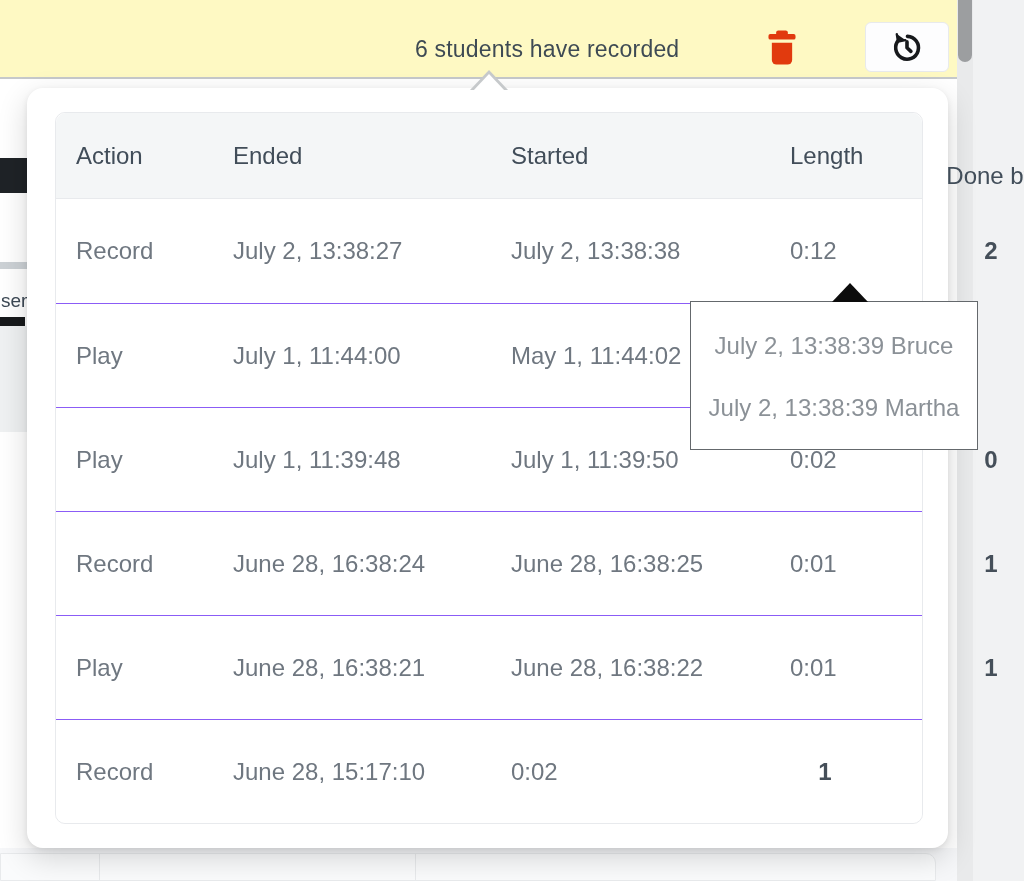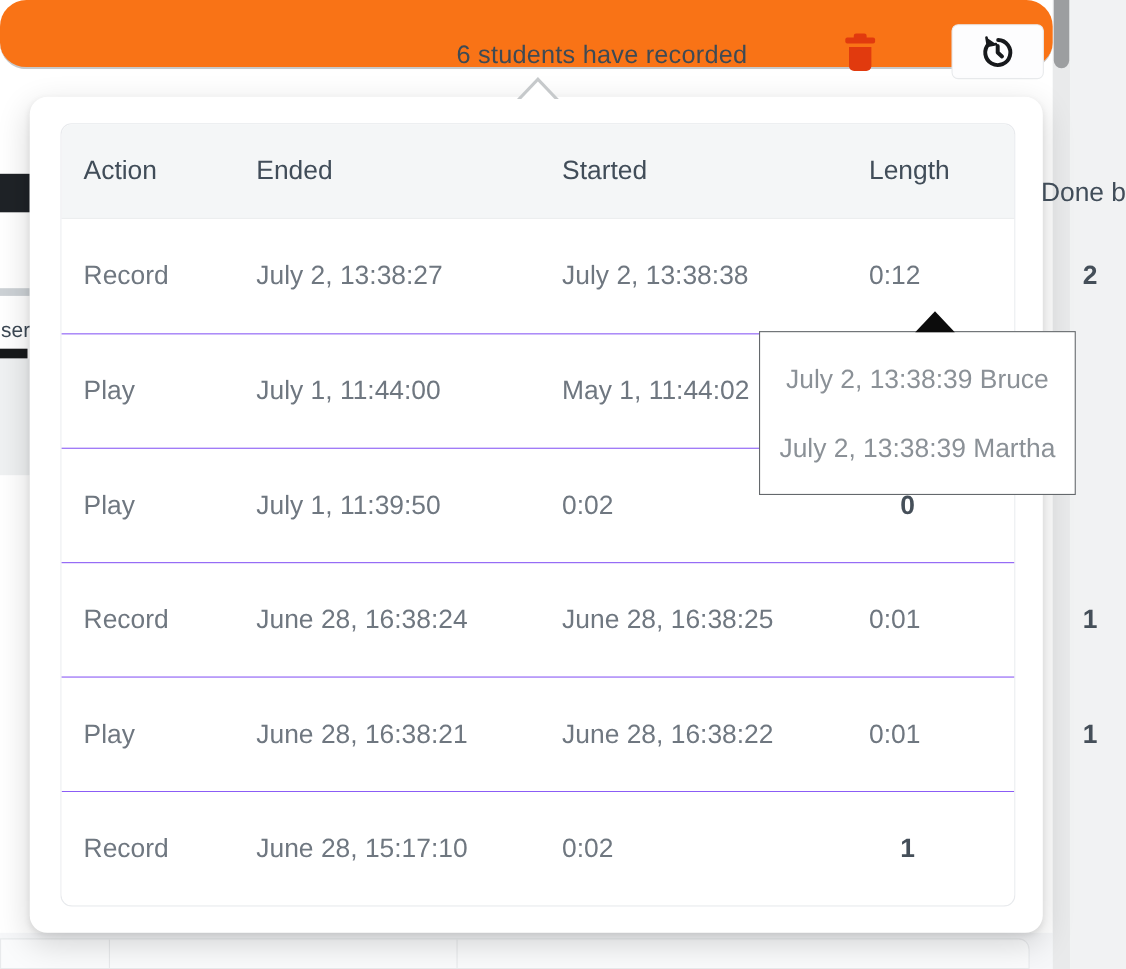--- a/index.html
+++ b/index.html
@@ -1,22 +1,22 @@
 <!DOCTYPE html>
 <html><head>
 <meta charset="utf-8">
 <style>
   * { margin:0; padding:0; box-sizing:border-box; }
   html,body { width:1024px; height:881px; overflow:hidden; background:#ffffff;
     font-family:"Liberation Sans", sans-serif; }
   .stage { position:relative; width:1024px; height:881px; }
 
   
-  .topbar { position:absolute; left:0; top:0; width:957px; height:63px;
-    background:#f97316; border-bottom:2px solid #c6c9cb; z-index:1;border-radius:24px; }
+  .topbar { position:absolute; left:0; top:0; width:957px; height:79px;
+    background:#fef9c3; border-bottom:2px solid #c6c9cb; z-index:1; }
   .topbar-title { position:absolute; left:415px; top:36px; font-size:23px;
     color:#3e4a54; letter-spacing:.2px; }
   .trash-btn { position:absolute; left:763px; top:26px; width:40px; height:42px;
     border:none; background:transparent; cursor:pointer; }
   .history-btn { position:absolute; left:865px; top:22px; width:84px; height:50px;
     background:#fdfdfe; border:1px solid #e8eaec; border-radius:6px; cursor:pointer;
     display:flex; align-items:center; justify-content:center; }
 
   
   .scroll-gutter { position:absolute; left:973px; top:0; width:51px; height:881px;
@@ -147,20 +147,21 @@
       <div class="t-row">
         <div class="cell">Play</div>
         <div class="cell">July 1, 11:44:00</div>
         <div class="cell">May 1, 11:44:02</div>
         <div class="cell">0:02</div>
         <div class="cell cell-doneby"></div>
       </div>
 
       <div class="t-row">
         <div class="cell">Play</div>
+        <div class="cell">July 1, 11:39:48</div>
         <div class="cell">July 1, 11:39:50</div>
         <div class="cell">0:02</div>
         <div class="cell cell-doneby">0</div>
       </div>
 
       <div class="t-row">
         <div class="cell">Record</div>
         <div class="cell">June 28, 16:38:24</div>
         <div class="cell">June 28, 16:38:25</div>
         <div class="cell">0:01</div>

